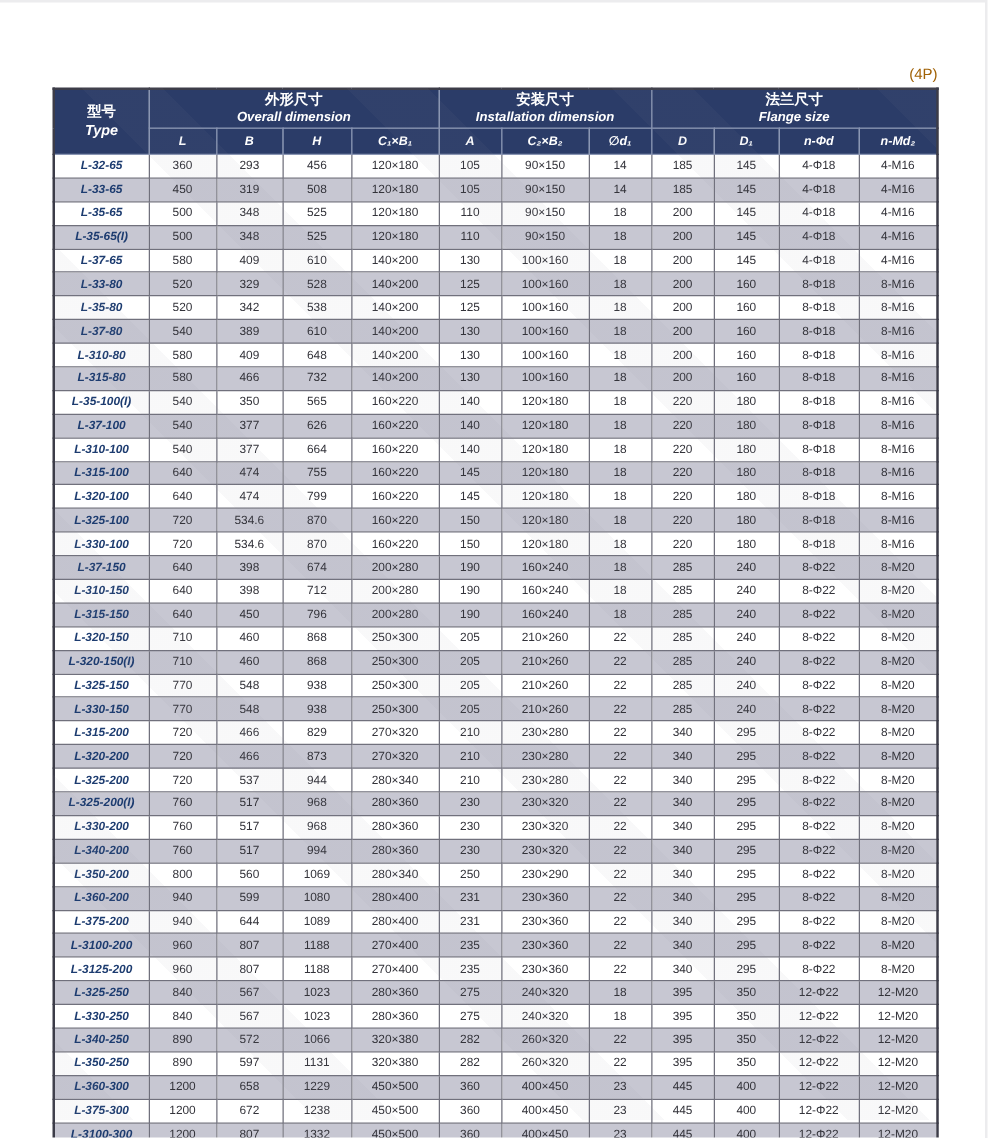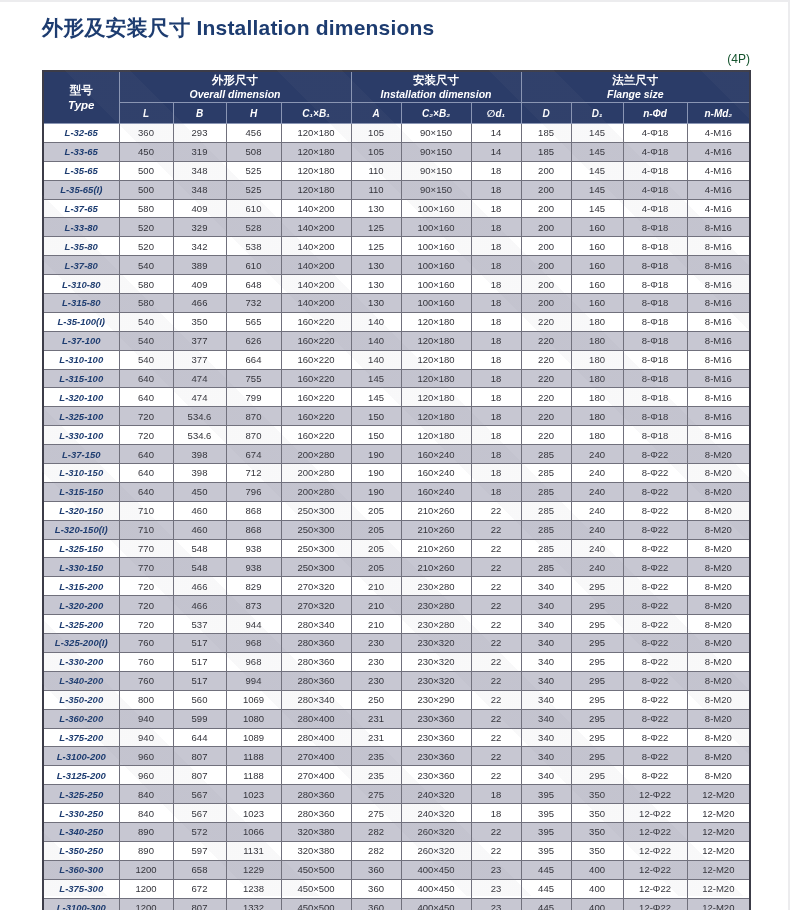--- a/index.html
+++ b/index.html
@@ -12,21 +12,21 @@
     box-shadow:inset -2px 2px 0 #ececee;
   }
   .page{position:relative;width:790px;height:910px;}
   .title{
     position:absolute;left:42px;top:14px;
     font-size:21px;font-weight:bold;color:#1d3c70;
     letter-spacing:0.2px;white-space:nowrap;
   }
   .page-note{
     position:absolute;right:40px;top:52px;
-    font-size:12px;color:#14532d;
+    font-size:12px;color:#a16207;
   }
   .tbl-wrap{position:absolute;left:42px;top:70px;width:707px;}
   table{
     border-collapse:collapse;table-layout:fixed;width:707px;
     border:2px solid #3c3c48;
   }
   thead th{
     background:#2b3c68;color:#ffffff;
     font-style:italic;font-weight:bold;
     border:1px solid #8a96b4;
@@ -58,21 +58,20 @@
     background:repeating-linear-gradient(45deg,
       rgba(140,140,155,0.06) 0px, rgba(140,140,155,0.06) 46px,
       rgba(255,255,255,0) 46px, rgba(255,255,255,0) 150px);
   }
 </style>
 </head>
 <body>
 
 <div class="page">
 
-  <div class="title">外形及安装尺寸 Installation dimensions</div>
 
   <div class="page-note">(4P)</div>
 
   <div class="tbl-wrap">
     <table>
       <colgroup>
         <col style="width:76px">
           <col style="width:54px">
           <col style="width:53px">
         <col style="width:55px">

